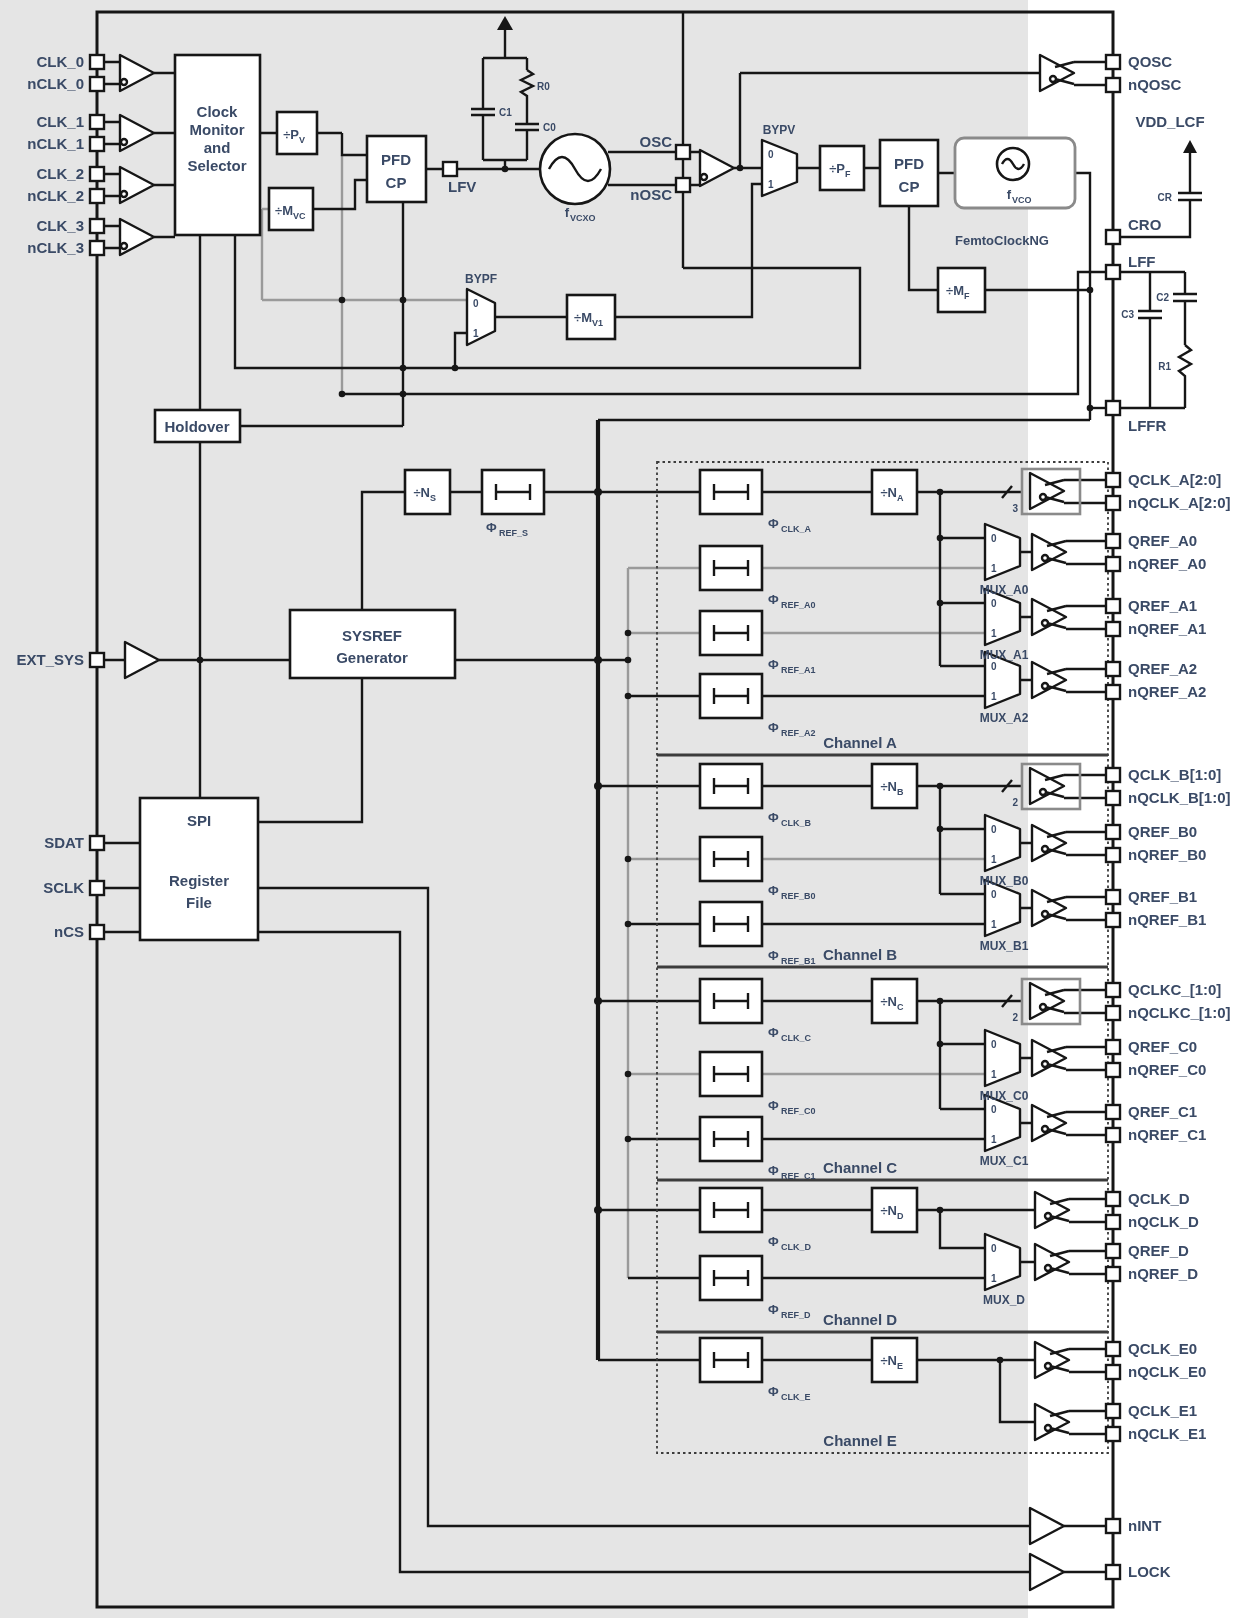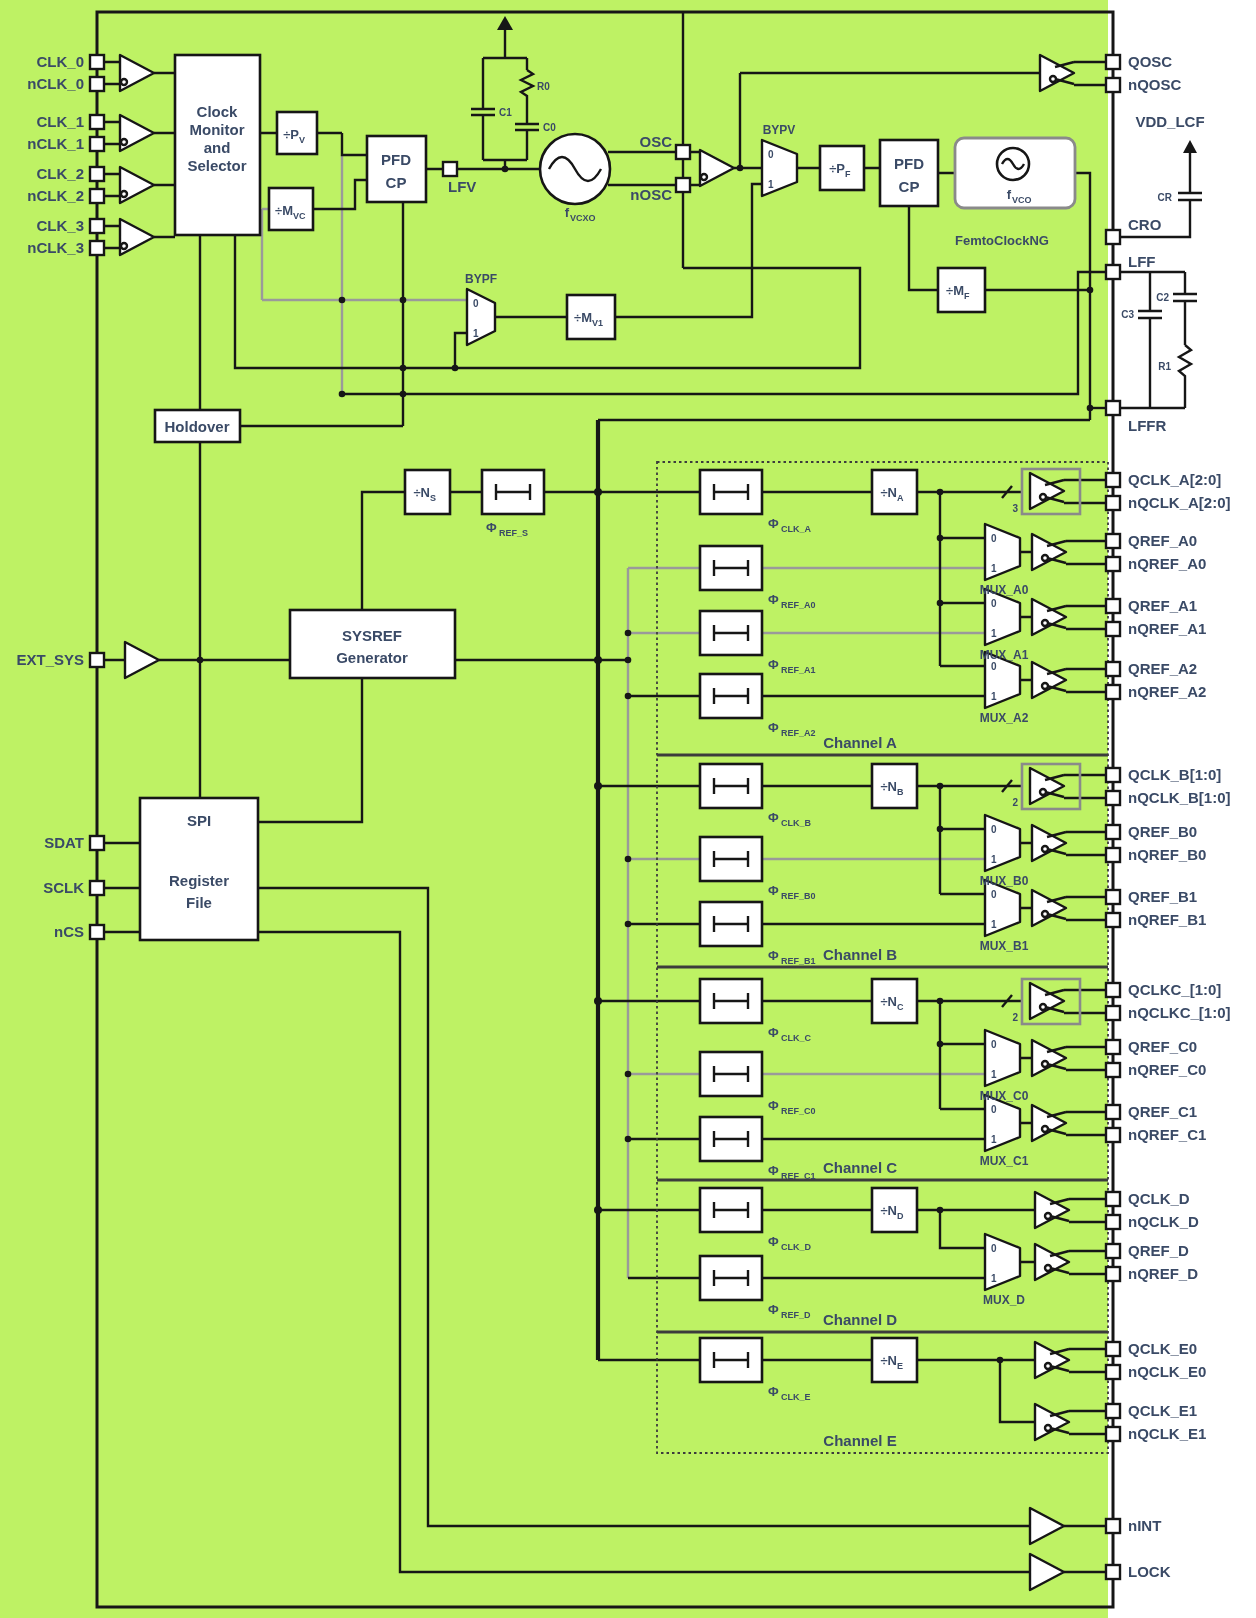--- a/index.html
+++ b/index.html
@@ -1,16 +1,16 @@
 <!DOCTYPE html>
 <html><head>
 <meta charset="utf-8">
 <style>
   html,body{margin:0;padding:0;background:#ffffff}
-  .stage{width:1108px;height:1618px;position:relative;background:#bef264}
+  .stage{width:1028px;height:1618px;position:relative;background:#e5e5e5}
   svg{display:block}
   .w{stroke:#161616;stroke-width:2.4;fill:none}
   .g{stroke:#9a9a9a;stroke-width:2.4;fill:none}
   .thick{stroke:#161616;stroke-width:4.2;fill:none}
   .box{fill:#ffffff;stroke:#161616;stroke-width:2.6}
   .gbox{fill:#ffffff;stroke:#8a8a8a;stroke-width:2.8}
   .pin{fill:#ffffff;stroke:#161616;stroke-width:2.4}
   .dot{fill:#161616;stroke:none}
   .tri{fill:#ffffff;stroke:#161616;stroke-width:2.4;stroke-linejoin:round}
   .sep{stroke:#3c3c3c;stroke-width:3}

